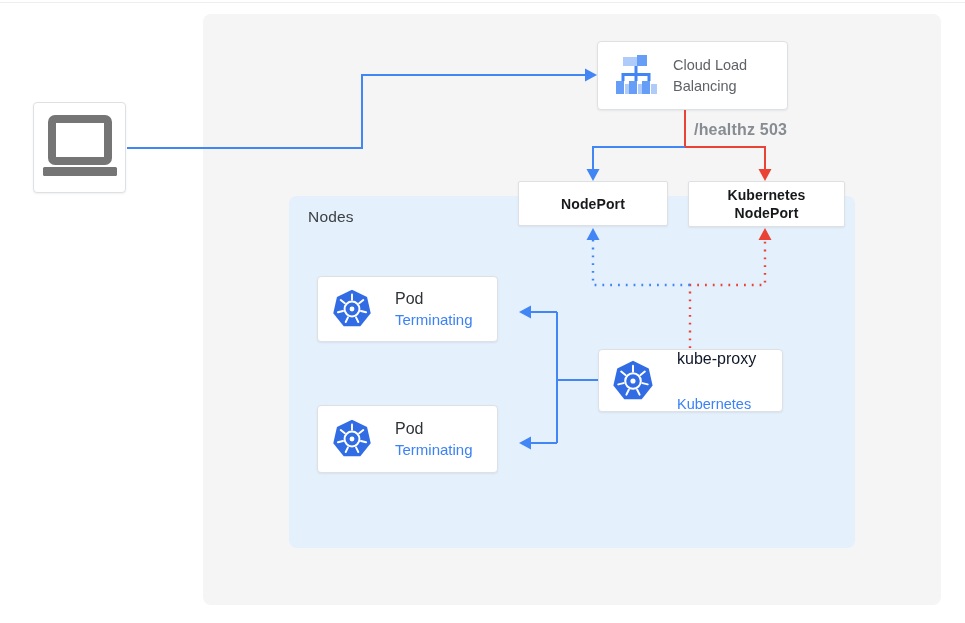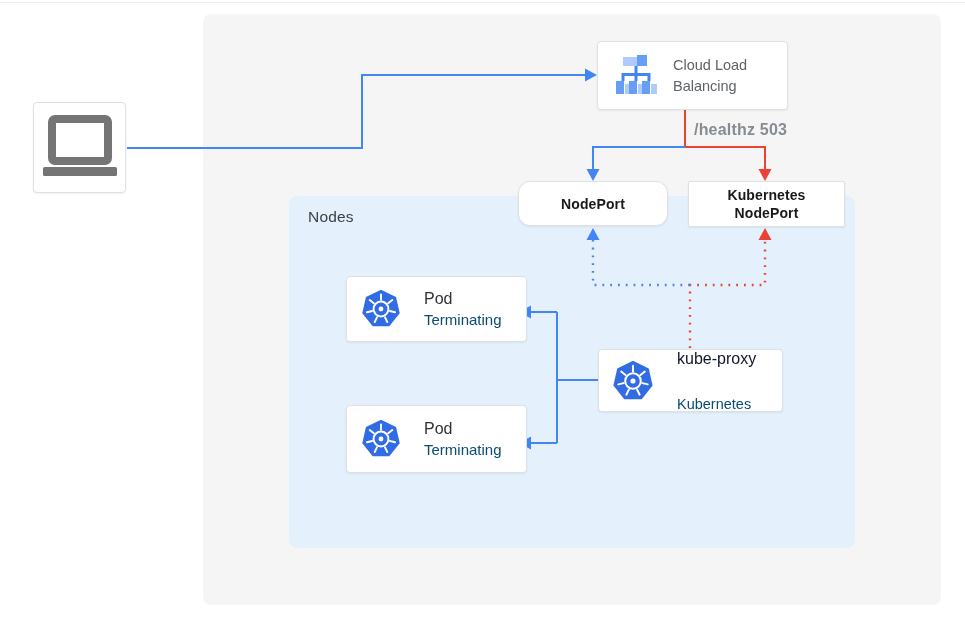--- a/index.html
+++ b/index.html
@@ -20,35 +20,35 @@
   svg.edges{position:absolute;left:0;top:0;width:965px;height:623px;z-index:3;pointer-events:none;}
 
   .card{
     position:absolute;box-sizing:border-box;z-index:4;
     background:#ffffff;border:1px solid #dee1e4;border-radius:4px;
     box-shadow:0 1px 2px rgba(60,64,67,.08);
     display:flex;align-items:center;
   }
   .card .txt{display:flex;flex-direction:column;justify-content:center;}
   .title{font-size:16px;color:#2f3337;line-height:22px;}
-  .subtitle{font-size:15px;color:#0c4a6e;line-height:20px;}
+  .subtitle{font-size:15px;color:#3b82f6;line-height:20px;}
 
   .card-client{left:33px;top:102px;width:93px;height:91px;justify-content:center;}
 
   .card-clb{left:597px;top:41px;width:191px;height:69px;padding-left:14px;}
   .card-clb .lb-icon{margin-right:13px;flex:0 0 auto;}
   .clb-label{font-size:14.5px;line-height:21px;color:#5f6368;width:98px;}
 
   .card-port{justify-content:center;text-align:center;border-radius:2px;}
-  .card-nodeport{left:518px;top:181px;width:150px;height:45px;border-radius:12px;}
+  .card-nodeport{left:518px;top:181px;width:150px;height:45px;}
   .card-hcport{left:688px;top:181px;width:157px;height:46px;}
   .port-label{font-size:14px;font-weight:700;color:#17191b;line-height:18px;letter-spacing:.1px;}
   .card-hcport .port-label{width:110px;}
 
-  .card-pod{left:346px;width:181px;padding-left:13px;}
+  .card-pod{left:317px;width:181px;padding-left:13px;}
   .card-pod-top{top:276px;height:66px;}
   .card-pod-bottom{top:405px;height:68px;}
   .card-pod .k8s-icon{margin-right:22px;flex:0 0 auto;}
 
   .card-kubeproxy{left:598px;top:349px;width:185px;height:63px;padding-left:12px;}
   .card-kubeproxy .k8s-icon{margin-right:22px;flex:0 0 auto;}
   .card-kubeproxy .title{color:#0f172a;}
   .card-kubeproxy .subtitle{font-size:14.5px;margin-top:24px;}
 
   .healthz-label{

